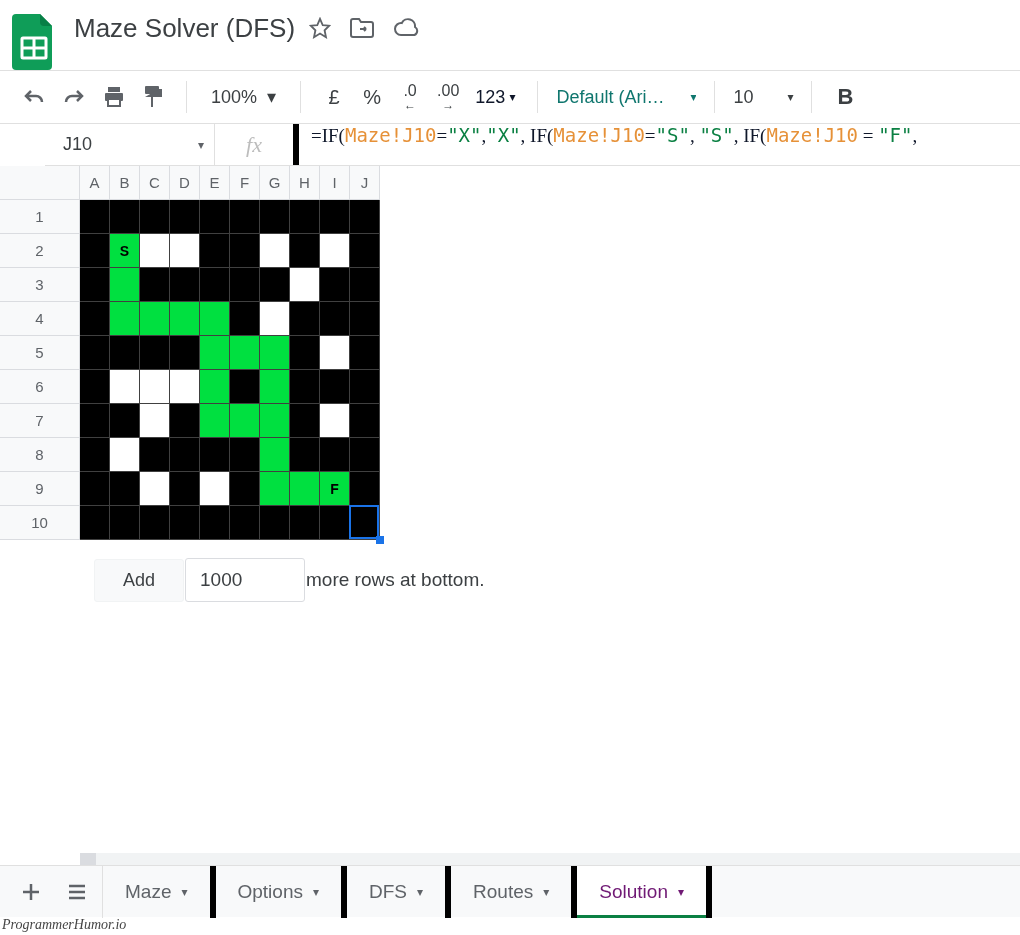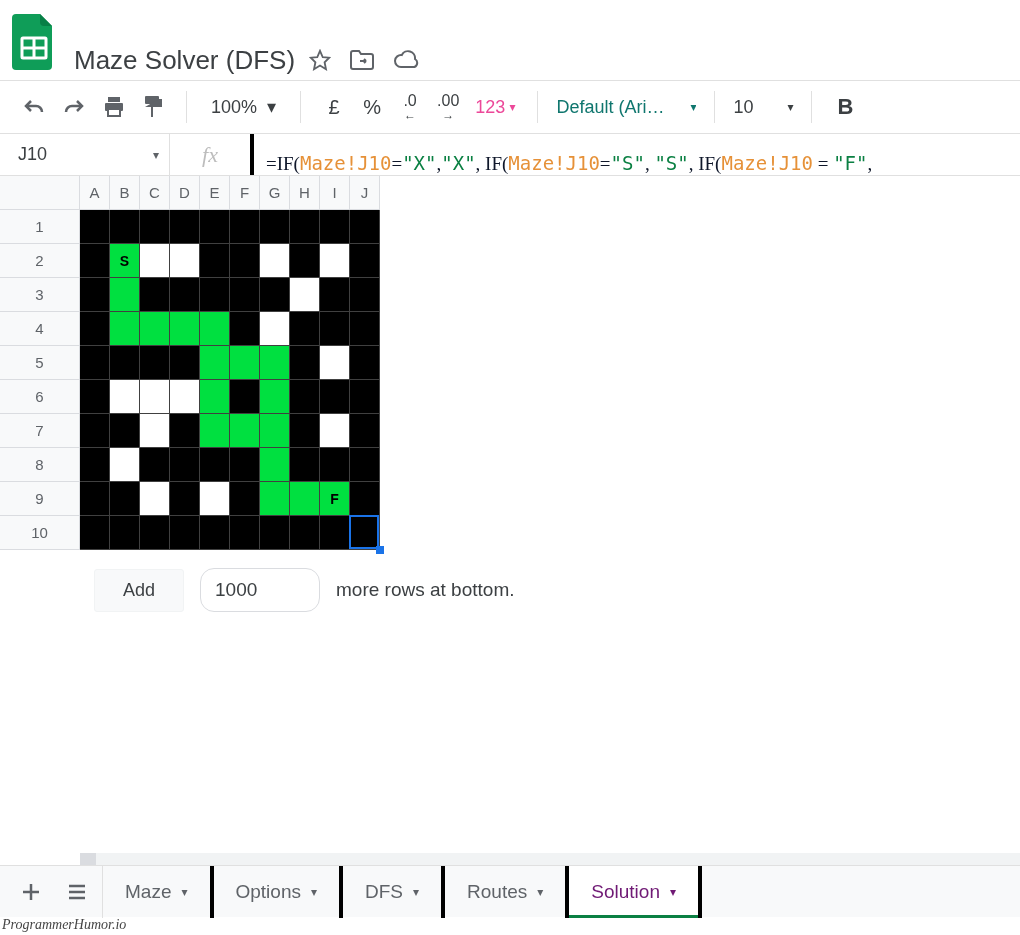--- a/index.html
+++ b/index.html
@@ -18,21 +18,21 @@
     display: flex;
     align-items: flex-start;
     padding: 8px 6px 0 6px;
     gap: 12px;
   }
   .logo {
     width: 56px; height: 56px;
     display: flex; align-items: center; justify-content: center;
     margin-top: 6px;
   }
-  .title-col { flex: 1; margin-top: 32px; }
+  .title-col { flex: 1; }
   .title-row {
     display: flex; align-items: center; gap: 14px;
     height: 40px;
   }
   .doc-title {
     font-size: 26px; font-weight: 400; color: #3c4043;
   }
   .title-icons { display: flex; align-items: center; gap: 18px; color: #5f6368; }
   .menubar {
     display: flex; gap: 22px; padding: 6px 0 10px 0;
@@ -57,32 +57,33 @@
     cursor: pointer;
     font-size: 18px;
   }
   .zoom { font-size: 18px; color: #3c4043; padding: 0 6px; display:flex; align-items:center; gap:10px;}
   .font-select { font-size: 18px; color: #0f766e; width: 140px; display:flex; align-items:center; justify-content:space-between; overflow:hidden; white-space:nowrap;}
   .font-size { font-size: 18px; color: #3c4043; width: 60px; display:flex; align-items:center; justify-content:space-between;}
   .bold-b { font-weight: 700; font-size: 22px; color:#3c4043; }
 
   
   .formulabar {
-    display: flex; align-items: flex-end;
+    display: flex; align-items: flex-start;
     height: 42px;
     border-bottom: 1px solid #e0e0e0;
     font-size: 18px;
+    margin-left: 45px;
   }
   .name-box {
     width: 170px; display:flex; align-items:center; justify-content:space-between;
     padding: 0 10px 0 18px; color:#3c4043; border-right:1px solid #e0e0e0; height:100%;
   }
   .fx {
     width: 84px; display:flex; align-items:center; justify-content:center;
-    font-style: italic; color:#bdbdbd; font-size:22px; border-right:4px solid #000000; height:100%; font-family: "Times New Roman", serif;
+    font-style: italic; color:#bdbdbd; font-size:22px; border-right:6px solid #000000; height:100%; font-family: "Times New Roman", serif;
   }
   .formula {
     flex:1; padding: 0 12px; font-family: "Consolas","Menlo",monospace;
     font-size: 19px; white-space: nowrap; overflow: hidden;
   }
   .formula .fn { color: #0f172a; font-family: Liberation Serif, serif; }
   .formula .ref { color: #e69138; }
   .formula .str { color: #0b8043; }
 
   
@@ -114,30 +115,30 @@
     position:absolute; border:2px solid #1a73e8;
     width:30px; height:34px; pointer-events:none;
   }
   .active-handle {
     position:absolute; width:8px; height:8px; background:#1a73e8;
     pointer-events:none;
   }
 
   
   .addrows {
-    display:flex; align-items:center; gap:16px;
+    display:flex; align-items:center; gap:1px;
     padding: 18px 0 0 94px;
     font-size:19px; color:#3c4043;
   }
   .add-btn {
     background:#f8f9fa; border:1px solid #f1f3f4; border-radius:3px;
     padding: 10px 28px; font-size:18px; color:#3c4043; cursor:pointer;
   }
   .rows-input {
-    width:120px; border:1px solid #dadce0; border-radius:14px;
+    width:120px; border:1px solid #dadce0; border-radius:3px;
     padding: 10px 14px; font-size:19px; color:#3c4043; text-align:left;
   }
 
   
   .hscroll-track {
     position:absolute; left:80px; right:0; bottom:66px; height:16px;
     background:#f1f3f4;
   }
   .hscroll-thumb {
     position:absolute; left:0; top:0; height:100%; width:16px; background:#dadce0;
@@ -151,21 +152,21 @@
     display:flex; align-items:center;
     padding: 0 10px; gap:4px;
   }
   .tabsbar .ic {
     width:42px; height:42px; display:flex; align-items:center; justify-content:center;
     color:#5f6368; cursor:pointer; font-size:20px;
   }
   .sheet-tab {
     display:flex; align-items:center; gap:10px;
     padding: 0 22px; height:52px; font-size:19px; color:#5f6368;
-    border-right:4px solid #000000; cursor:pointer;
+    border-right:6px solid #000000; cursor:pointer;
   }
   .sheet-tab:first-of-type { border-left:1px solid #e0e0e0; }
   .sheet-tab.active {
     background:#fff; color:#701a75; font-weight:500;
     box-shadow: inset 0 -3px 0 #0b8043;
   }
   .caret { font-size:12px; color:inherit; }
 
   
   .watermark {
@@ -249,21 +250,21 @@
   <div class="tb-btn" style="font-size:20px;color:#3c4043;">£</div>
   <div class="tb-btn" style="font-size:20px;color:#3c4043;">%</div>
   <div class="tb-btn" style="flex-direction:column;line-height:1;color:#3c4043;">
     <span style="font-size:16px;">.0</span>
     <span style="font-size:12px;">←</span>
   </div>
   <div class="tb-btn" style="flex-direction:column;line-height:1;color:#3c4043;">
     <span style="font-size:16px;">.00</span>
     <span style="font-size:12px;">→</span>
   </div>
-  <div class="tb-btn" style="color:#ec4899;">
+  <div class="tb-btn" style="color:#0f172a;">
     <span>123</span>
     <span style="font-size:12px;margin-left:4px;">▾</span>
   </div>
   <div class="tb-sep"></div>
   <div class="font-select">
     <span style="overflow:hidden;text-overflow:ellipsis;">Default (Ari…</span>
     <span style="font-size:12px;">▾</span>
   </div>
   <div class="tb-sep"></div>
   <div class="font-size">

